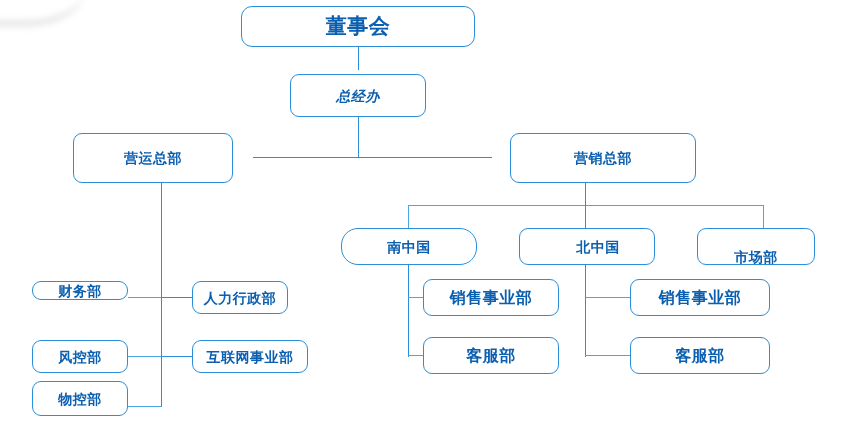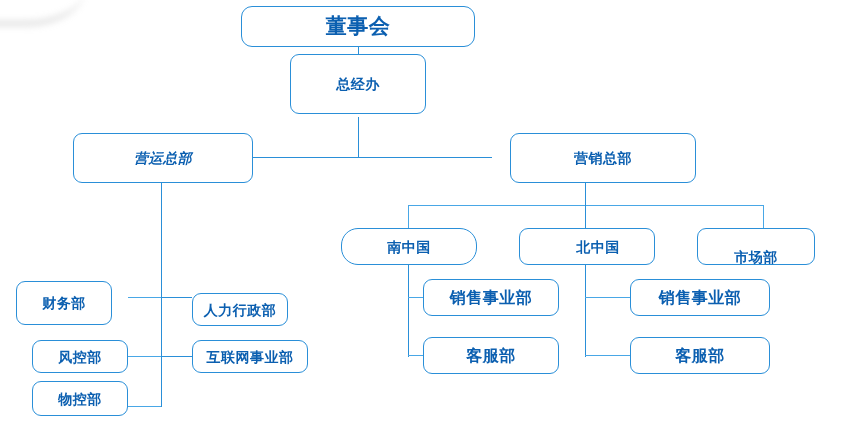--- a/index.html
+++ b/index.html
@@ -89,24 +89,24 @@
       <div class="link h soft" style="left: 128px; top: 297px; width: 33px;"></div>
       <div class="link h" style="left: 161px; top: 297px; width: 31px;"></div>
       <div class="link h soft" style="left: 128px; top: 356px; width: 33px;"></div>
       <div class="link h" style="left: 161px; top: 356px; width: 31px;"></div>
       <div class="link h soft" style="left: 128px; top: 406px; width: 33px;"></div>
     </div>
   <div id="nodes-layer">
       <div class="node level-0" style="left: 241px; top: 6px; width: 234px; height: 41px;">
         <span>董事会</span>
       </div>
-      <div class="node level-1" style="left: 290px; top: 54px; width: 136px; height: 60px;">
+      <div class="node level-1" style="left: 290px; top: 74px; width: 136px; height: 43px; font-style: italic;">
         <span>总经办</span>
       </div>
-      <div class="node level-2" style="left: 73px; top: 133px; width: 180px; height: 50px; font-style: italic;">
+      <div class="node level-2" style="left: 73px; top: 133px; width: 160px; height: 50px;">
         <span>营运总部</span>
       </div>
       <div class="node level-2" style="left: 492px; top: 133px; width: 186px; height: 50px; margin-left: 18px;">
         <span>营销总部</span>
       </div>
       <div class="node level-3" style="left: 341px; top: 228px; width: 136px; height: 37px; border-radius: 17px;">
         <span>南中国</span>
       </div>
       <div class="node level-3" style="left: 519px; top: 228px; width: 136px; height: 37px; padding-left: 22px;">
         <span>北中国</span>
@@ -119,29 +119,29 @@
       </div>
       <div class="node level-4" style="left: 423px; top: 337px; width: 136px; height: 37px;">
         <span>客服部</span>
       </div>
       <div class="node level-4" style="left: 630px; top: 279px; width: 140px; height: 37px;">
         <span>销售事业部</span>
       </div>
       <div class="node level-4" style="left: 630px; top: 337px; width: 140px; height: 37px;">
         <span>客服部</span>
       </div>
-      <div class="node level-3" style="left: 16px; top: 281px; width: 96px; height: 44px;">
+      <div class="node level-3" style="left: 32px; top: 281px; width: 96px; height: 19px;">
         <span>财务部</span>
       </div>
       <div class="node level-3" style="left: 32px; top: 340px; width: 96px; height: 33px;">
         <span>风控部</span>
       </div>
       <div class="node level-3" style="left: 32px; top: 381px; width: 96px; height: 35px;">
         <span>物控部</span>
       </div>
-      <div class="node level-3" style="left: 192px; top: 281px; width: 96px; height: 33px; margin-top: 12px;">
+      <div class="node level-3" style="left: 192px; top: 281px; width: 96px; height: 33px;">
         <span>人力行政部</span>
       </div>
       <div class="node level-3" style="left: 192px; top: 340px; width: 116px; height: 33px;">
         <span>互联网事业部</span>
       </div>
     </div>
 </div>
 
 </body></html>

